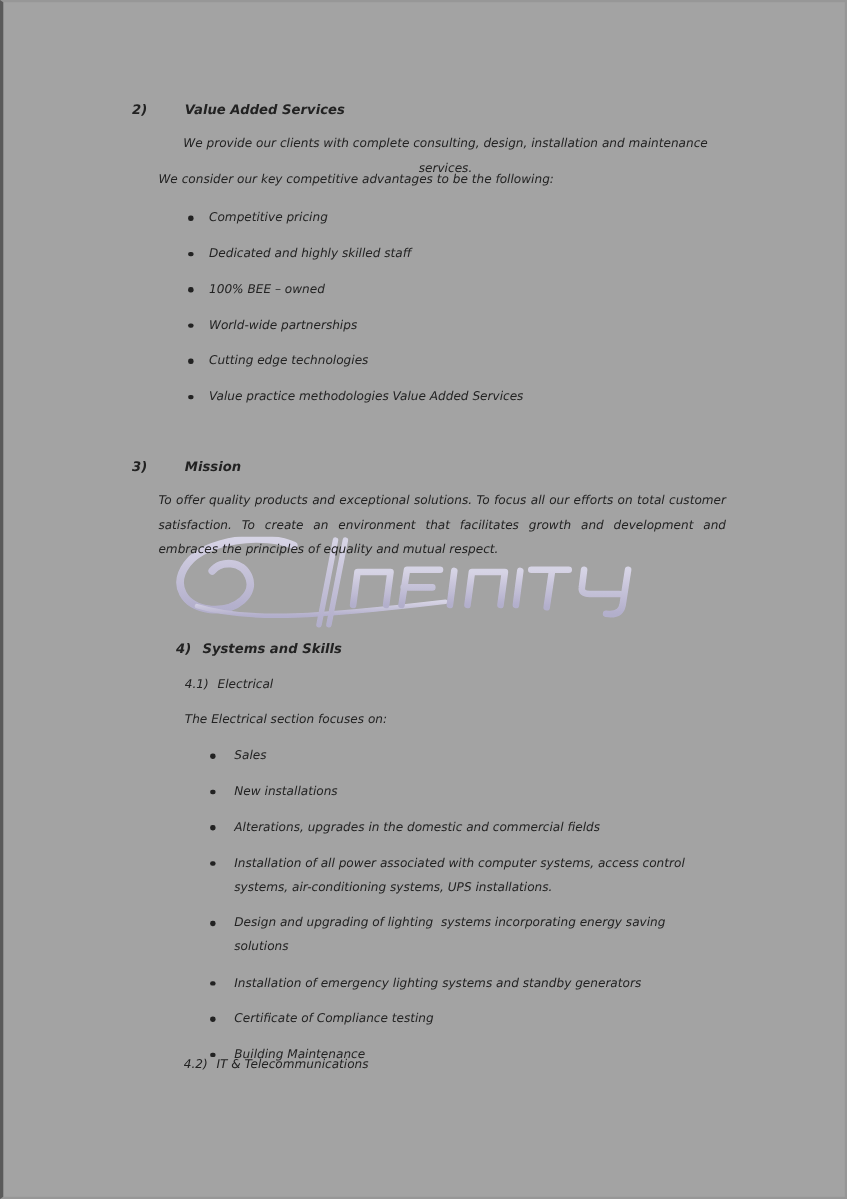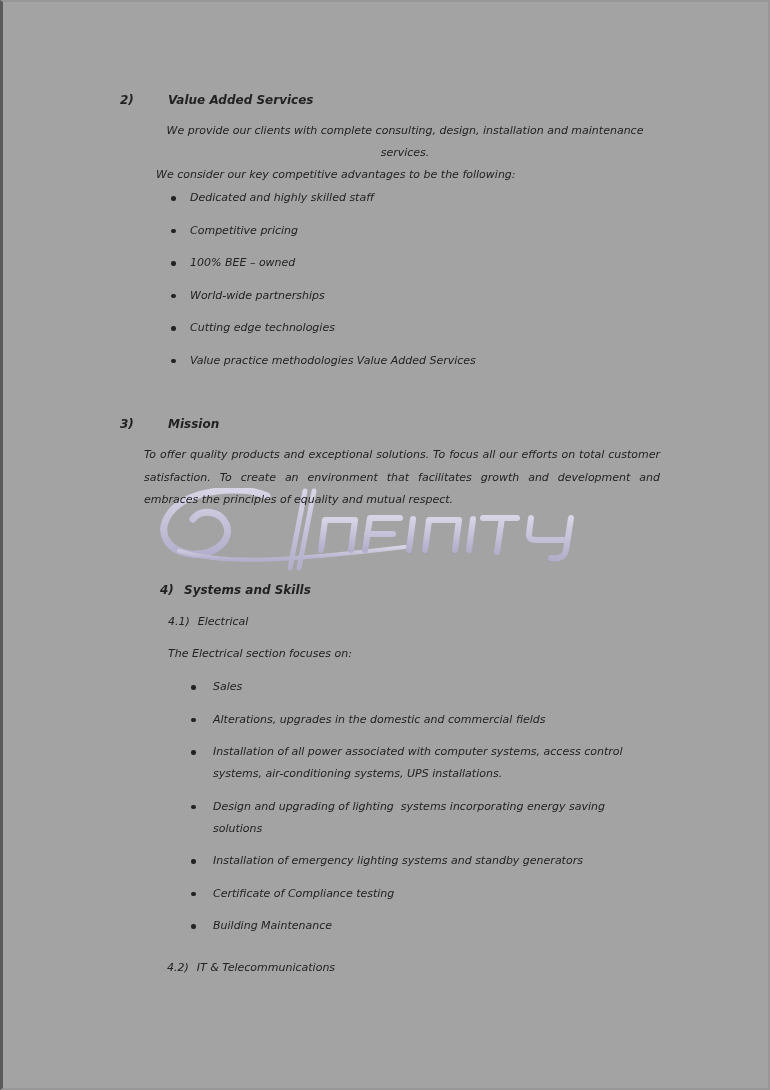--- a/index.html
+++ b/index.html
@@ -80,25 +80,25 @@
       <path d="M 376,30 L 374,46 Q 373,52 381,52 L 408,52 M 416,30 L 411,62 Q 409,72 396,70" stroke-width="6"></path>
     </g>
   </svg>
 
   <div class="abs heading text-layer" style="left:117px; top:87px;">
     <span class="num sec-num-wide">2)</span><span>Value Added Services</span>
   </div>
 
   <p class="abs body-text text-layer" style="left:141px; top:118px; width:522px; margin:0;text-align:center;">We provide our clients with complete consulting, design, installation and maintenance services.</p>
 
-  <p class="abs body-text text-layer" style="left:141px; top:150px; width:522px; margin:12px;">We consider our key competitive advantages to be the following:</p>
+  <p class="abs body-text text-layer" style="left:141px; top:150px; width:522px; margin:0;">We consider our key competitive advantages to be the following:</p>
 
   <ul class="abs bullets s2 text-layer" style="left:167px; top:185px; width:470px;">
+    <li><span class="dot"></span><span class="btxt">Competitive pricing</span></li>
     <li><span class="dot"></span><span class="btxt">Dedicated and highly skilled staff</span></li>
-    <li><span class="dot"></span><span class="btxt">Competitive pricing</span></li>
     <li><span class="dot"></span><span class="btxt">100% BEE – owned</span></li>
     <li><span class="dot"></span><span class="btxt">World-wide partnerships</span></li>
     <li><span class="dot"></span><span class="btxt">Cutting edge technologies</span></li>
     <li><span class="dot"></span><span class="btxt">Value practice methodologies Value Added Services</span></li>
   </ul>
 
   <div class="abs heading text-layer" style="left:117px; top:411px;">
     <span class="num sec-num-wide">3)</span><span>Mission</span>
   </div>
 
@@ -109,20 +109,21 @@
   </div>
 
   <div class="abs sub-line text-layer" style="left:165px; top:609px;">
     <span class="num">4.1)</span><span>Electrical</span>
   </div>
 
   <p class="abs body-text text-layer" style="left:165px; top:641px; width:480px; margin:0;">The Electrical section focuses on:</p>
 
   <ul class="abs bullets s4 text-layer" style="left:187px; top:674px; width:466px;">
     <li><span class="dot"></span><span class="btxt">Sales</span></li>
+    <li><span class="dot"></span><span class="btxt">New installations</span></li>
     <li><span class="dot"></span><span class="btxt">Alterations, upgrades in the domestic and commercial fields</span></li>
     <li class="wrap2"><span class="dot"></span><span class="btxt">Installation of all power associated with computer systems, access control systems, air-conditioning systems, UPS installations.</span></li>
     <li><span class="dot"></span><span class="btxt">Design and upgrading of lighting  systems incorporating energy saving solutions</span></li>
     <li><span class="dot"></span><span class="btxt">Installation of emergency lighting systems and standby generators</span></li>
     <li><span class="dot"></span><span class="btxt">Certificate of Compliance testing</span></li>
     <li><span class="dot"></span><span class="btxt">Building Maintenance</span></li>
   </ul>
 
   <div class="abs sub-line text-layer" style="left:164px; top:955px;font-style:italic;">
     <span class="num">4.2)</span><span>IT &amp; Telecommunications</span>

